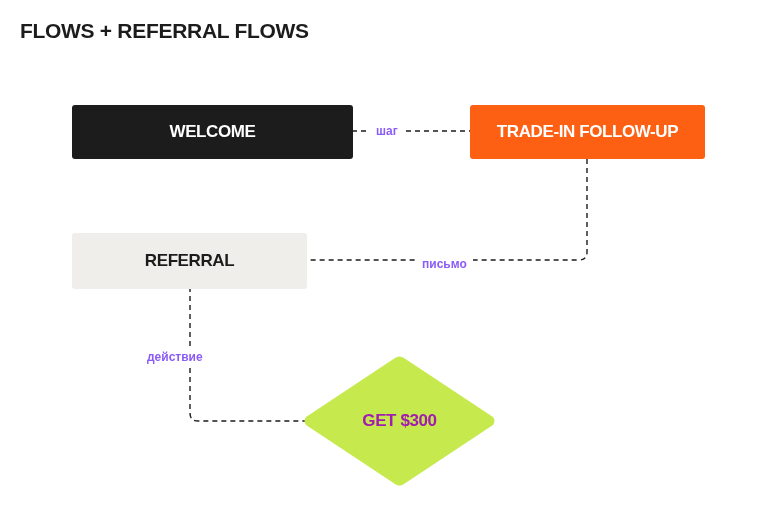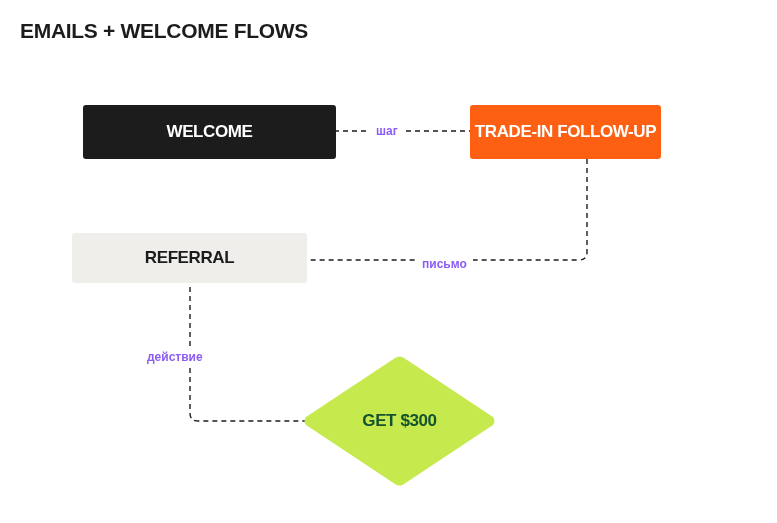--- a/index.html
+++ b/index.html
@@ -38,61 +38,61 @@
       display: flex;
       align-items: center;
       justify-content: center;
       font-weight: 700;
       font-size: 17px;
       letter-spacing: -0.4px;
       border-radius: 3px;
       box-sizing: border-box;
     }
     .node-welcome {
-      left: 72px; top: 105px; width: 253px; height: 54px;
-      background: #1c1c1c; color: #ffffff; margin-left: 11px;
+      left: 72px; top: 105px; width: 281px; height: 54px;
+      background: #1c1c1c; color: #ffffff;
     }
     .node-tradein {
-      left: 470px; top: 105px; width: 191px; height: 54px;
+      left: 470px; top: 105px; width: 235px; height: 54px;
       background: #fd6013; color: #ffffff;
     }
     .node-referral {
-      left: 72px; top: 233px; width: 235px; height: 50px;
+      left: 72px; top: 233px; width: 235px; height: 56px;
       background: #efeeeb; color: #1c1c1c;
     }
     .diamond-wrap {
       position: absolute;
       left: 303px; top: 355px; width: 193px; height: 132px;
     }
     .diamond-wrap svg { position: absolute; left: 0; top: 0; }
     .diamond-label {
       position: absolute;
       left: 0; top: 0; width: 193px; height: 132px;
       display: flex; align-items: center; justify-content: center;
       font-weight: 700; font-size: 17px; letter-spacing: -0.4px;
-      color: #14532d;
+      color: #a21caf;
     }
     .edge-label {
       position: absolute;
       font-size: 12px;
       font-weight: 700;
       color: #8b5cf6;
       background: #ffffff;
       padding: 0 6px;
       line-height: 16px;
       white-space: nowrap;
     }
     .lbl-step { left: 370px; top: 123px; }
     .lbl-letter { left: 416px; top: 256px; }
     .lbl-action { left: 141px; top: 347px; padding: 2px 6px; }
   </style>
 </head>
 <body>
 
-<h1 class="title">EMAILS + WELCOME FLOWS</h1>
+<h1 class="title">FLOWS + REFERRAL FLOWS</h1>
 
 <svg class="connectors" viewBox="0 0 777 523">
   <g fill="none" stroke="#1c1c1c" stroke-width="1.4" stroke-dasharray="5 4">
     <path d="M 307 131 L 470 131"></path>
     <path d="M 587 159 L 587 252 Q 587 260 579 260 L 307 260"></path>
     <path d="M 190 287 L 190 413 Q 190 421 198 421 L 305 421"></path>
   </g>
 </svg>
 
 <div class="node node-welcome">

